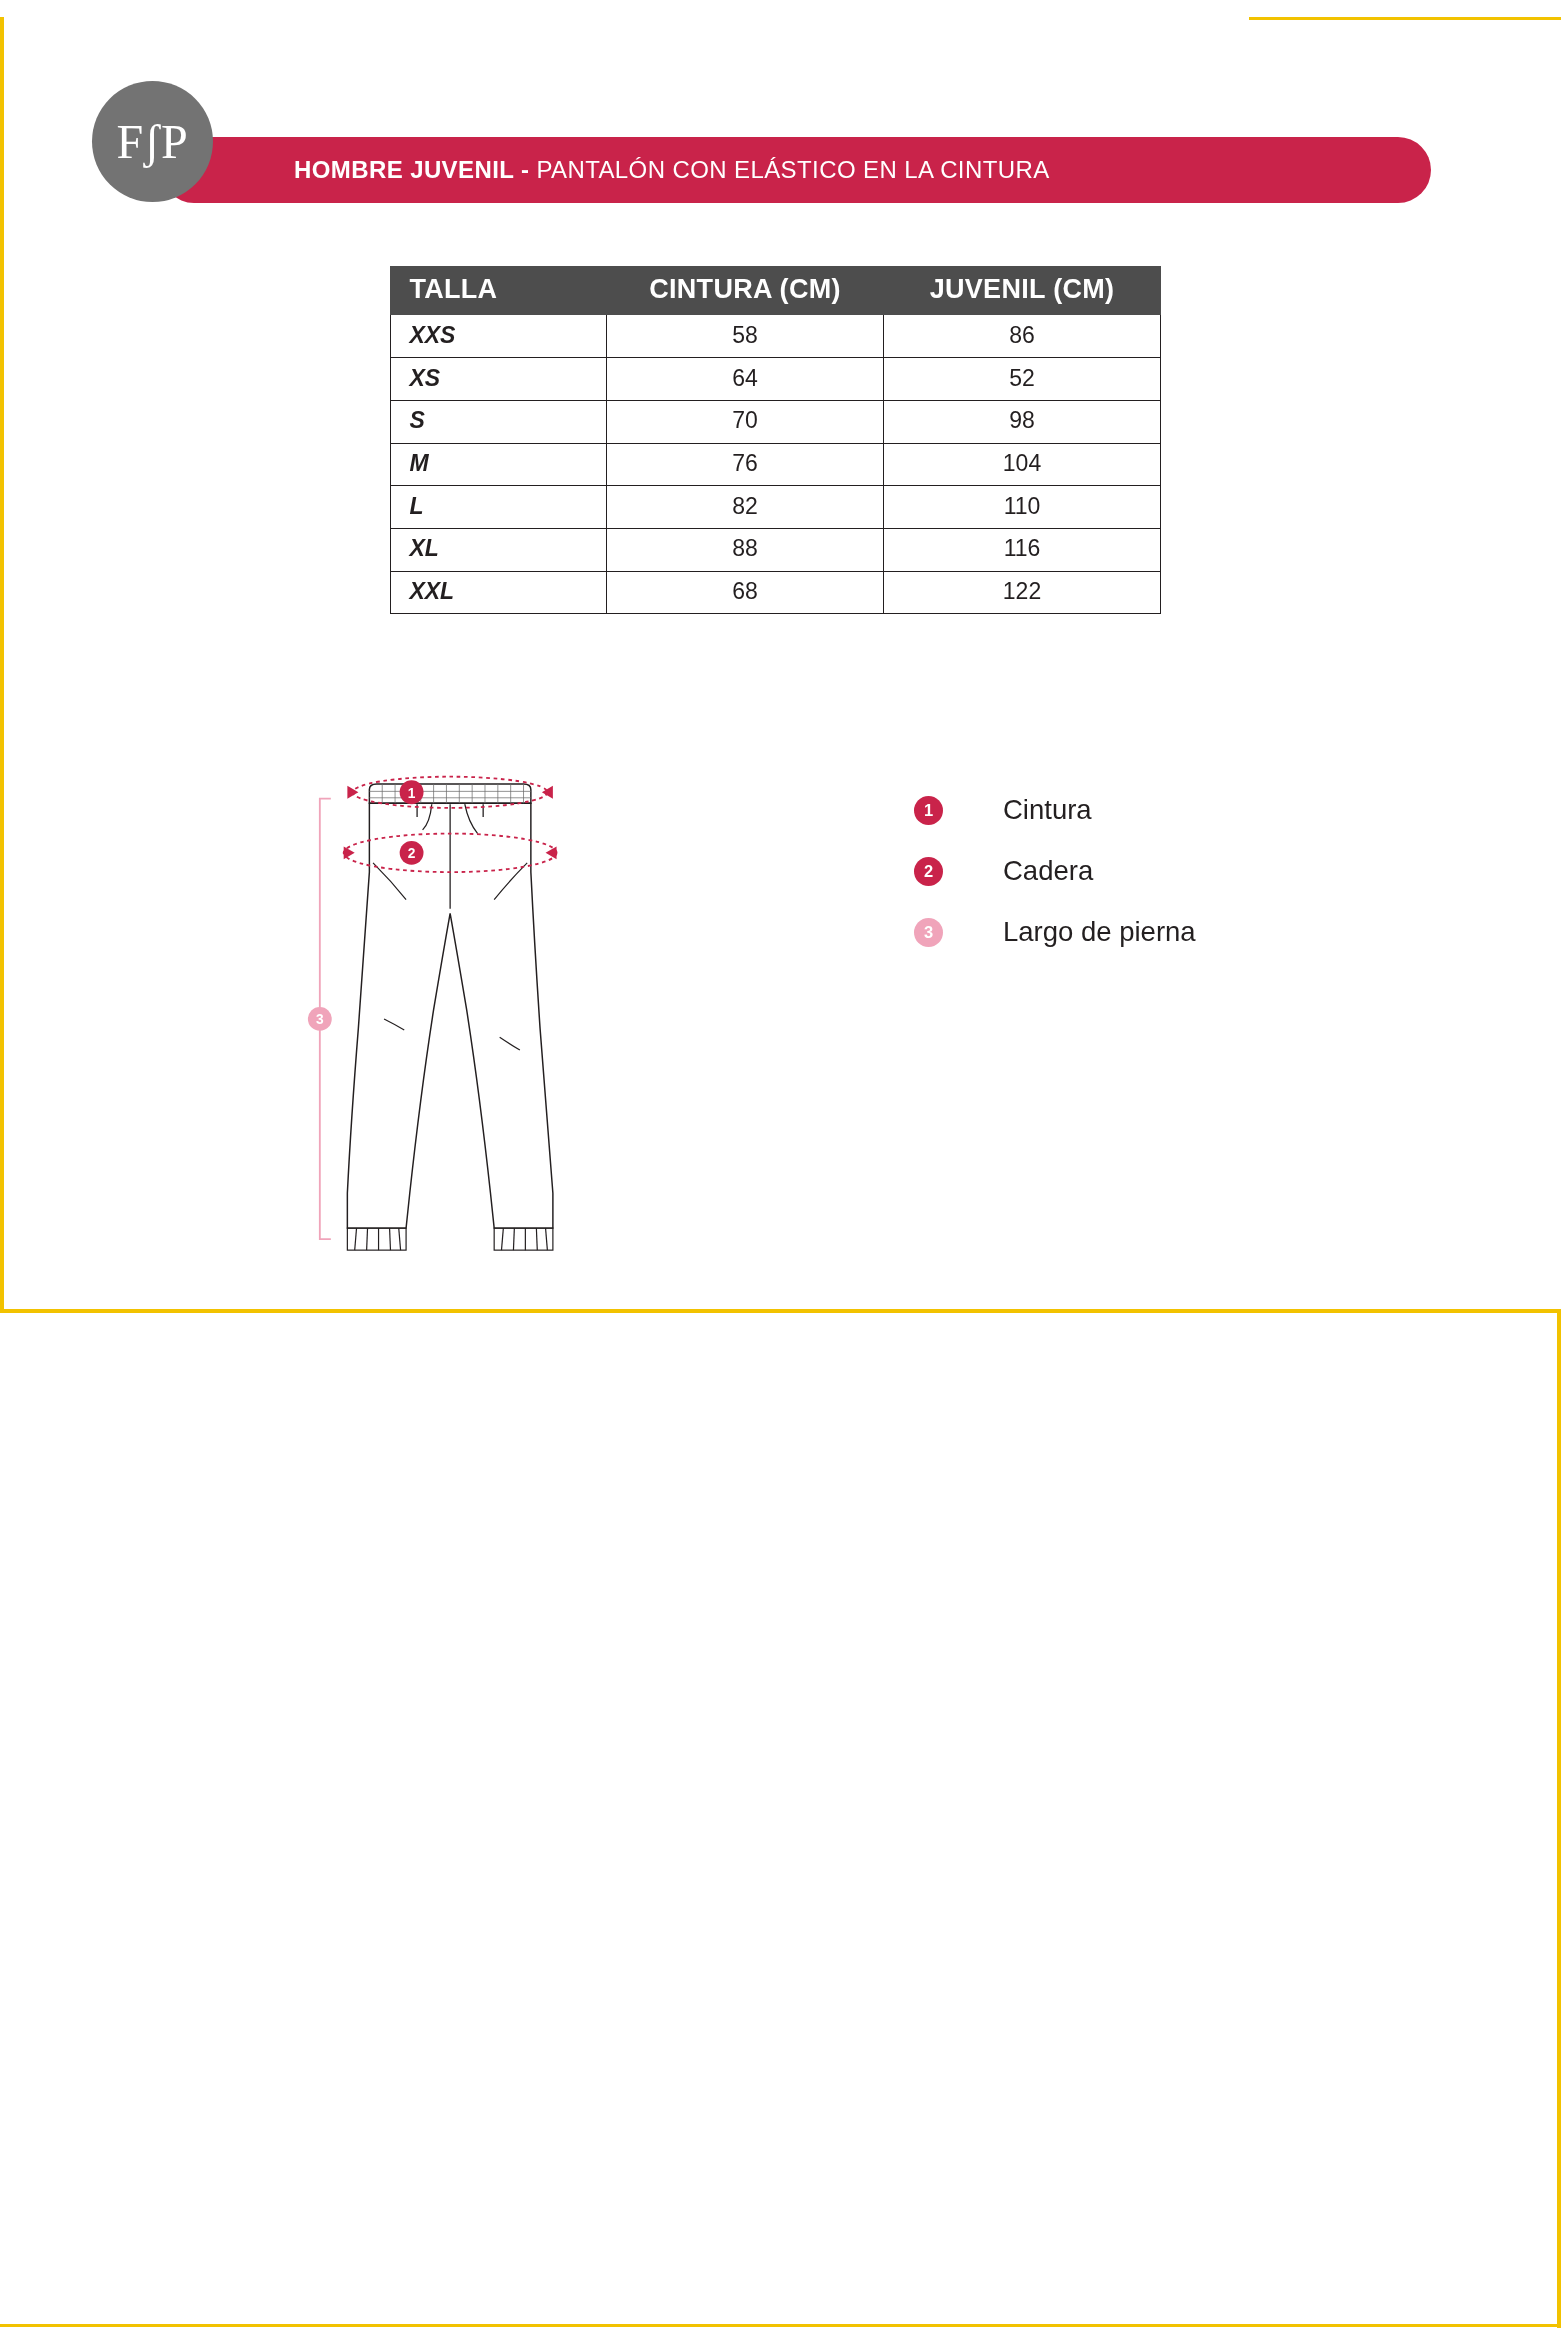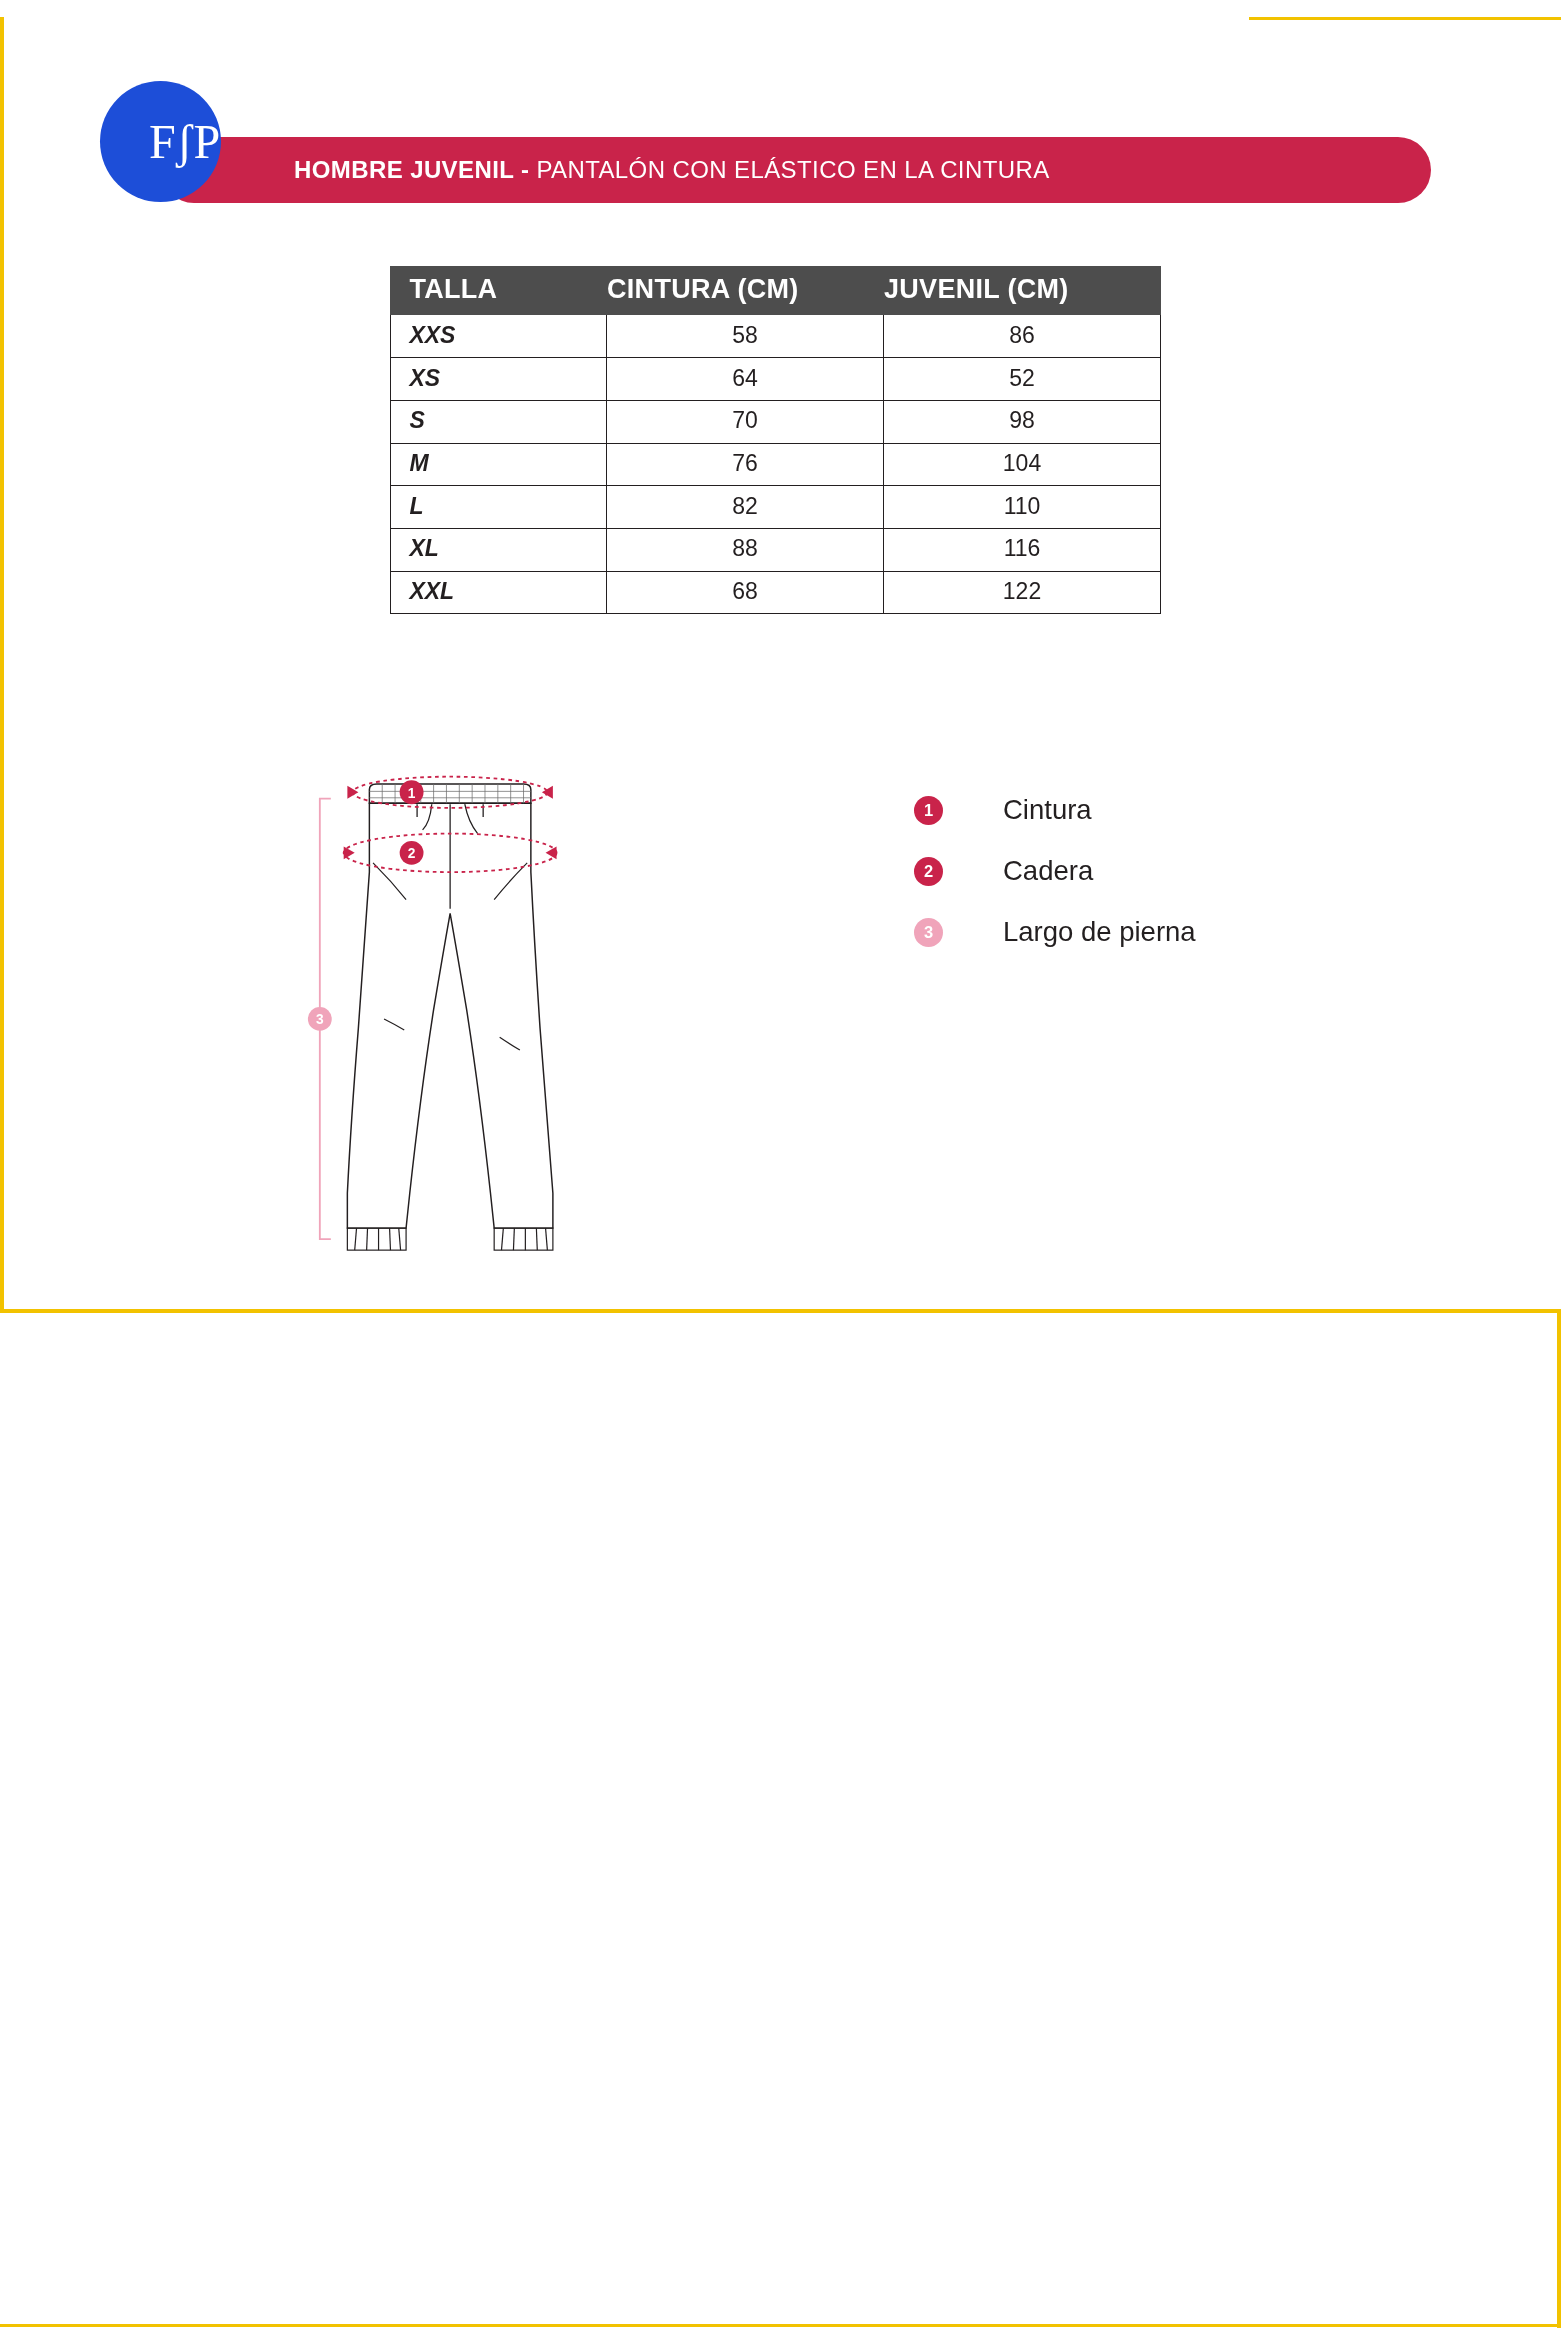--- a/index.html
+++ b/index.html
@@ -46,29 +46,29 @@
   #header-title {
     font-size: 24px;
     letter-spacing: 0.4px;
     white-space: nowrap;
   }
   #header-title .bold {
     font-weight: bold;
   }
   #logo-circle {
     position: absolute;
-    left: 100px;
+    left: 92px;
     top: 81px;
     width: 121px;
     height: 121px;
     border-radius: 50%;
-    background: #1d4ed8;
+    background: #737373;
     display: flex;
     align-items: center;
-    justify-content: flex-end;
+    justify-content: center;
   }
   #logo-text {
     color: #ffffff;
     font-family: "Liberation Serif", serif;
     font-size: 48px;
     letter-spacing: 0.9px;
     line-height: 1;
     font-weight: 400;
   }
 
@@ -87,21 +87,21 @@
     font-weight: bold;
     padding: 7.3px 0 9.2px 0;
     letter-spacing: 0.3px;
     border: 1.8px solid #4d4d4d;
   }
   #size-table th.th-talla {
     text-align: left;
     padding-left: 18.4px;
     width: 216px;
   }
-  #size-table th.th-num { text-align: left; width: 277px; }
+  #size-table th.th-num { text-align: center; width: 277px; }
   #size-table td {
     border: 1.8px solid #231f20;
     font-size: 23px;
     padding: 6.4px 0 8.3px 0;
     color: #231f20;
   }
   #size-table td.c-size {
     font-weight: bold;
     text-align: left;
     padding-left: 18.4px;

